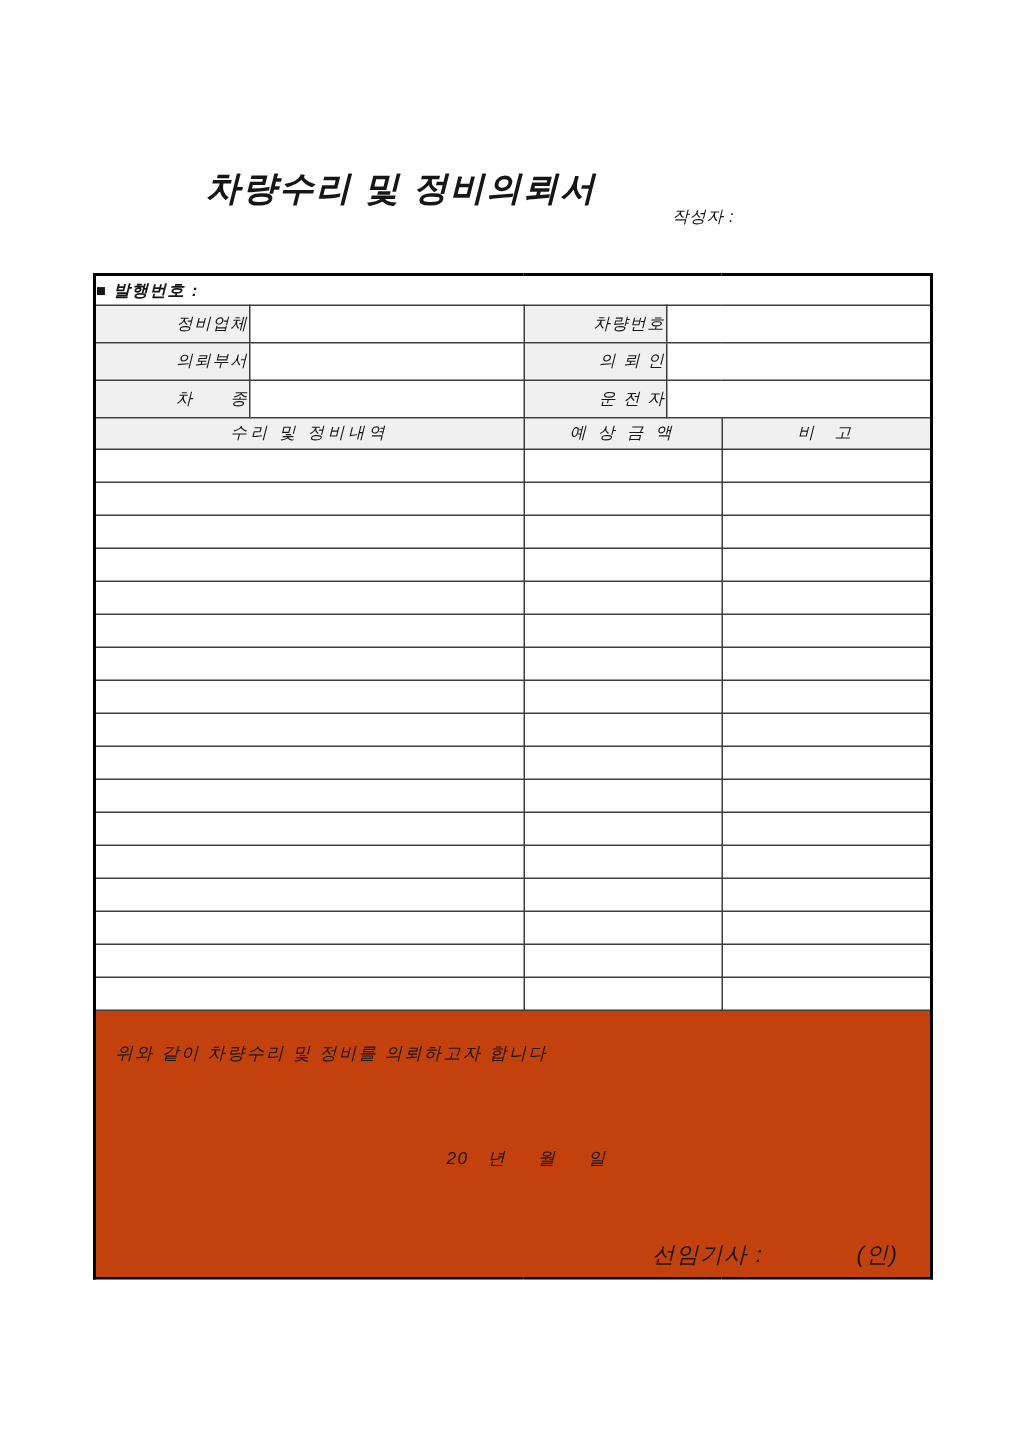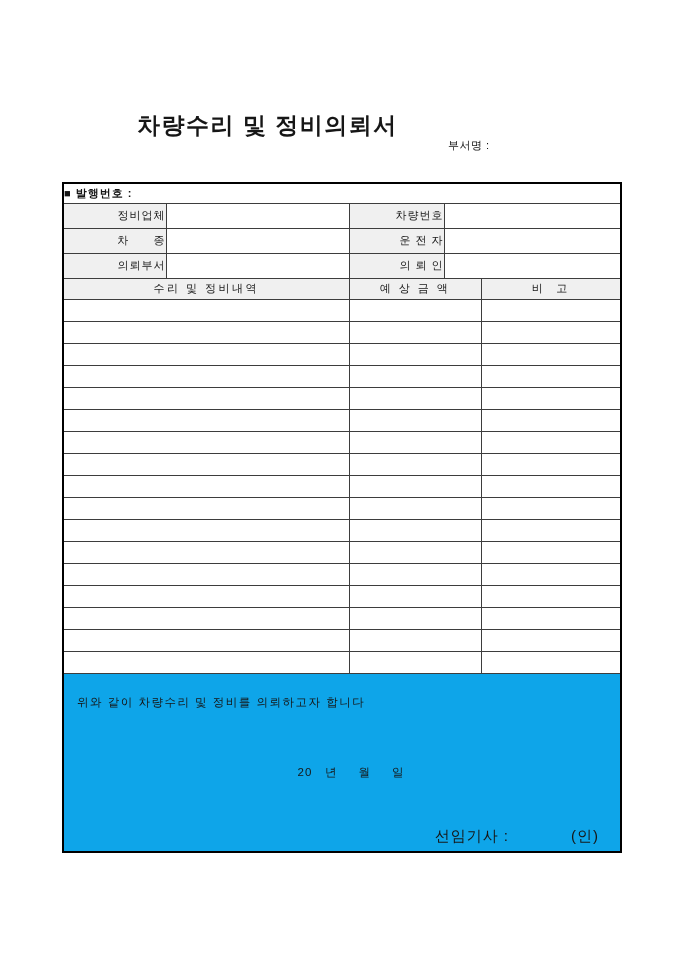--- a/index.html
+++ b/index.html
@@ -1,19 +1,20 @@
 <!DOCTYPE html>
 <html><head>
 <meta charset="utf-8">
 <style>
   html,body { margin:0; padding:0; background:#fff; }
   .page {
     position:relative; width:680px; height:962px; background:#ffffff;
     font-family:"Liberation Sans","DejaVu Sans",sans-serif; color:#161616;
     overflow:hidden;
+    font-style:italic;
   }
   .title {
     position:absolute; left:137px; top:110px;
     font-size:23px; font-weight:bold; letter-spacing:1.5px; white-space:pre;
   }
   .meta {
     position:absolute; left:448px; top:92px;
     font-size:11px; line-height:21.5px; white-space:pre; letter-spacing:0.5px;
   }
   table.form {
@@ -27,34 +28,33 @@
   }
   .r-issue  { height:20px;padding-left:25px; }
   .r-info   { height:25px; }
   .r-hdr    { height:21px; }
   .r-empty  { height:22px; }
   .r-foot   { height:179px; }
   .issue-cell { font-weight:bold; text-align:left; padding-left:7px; background:#fff; letter-spacing:1px; white-space:pre; }
   .lbl  { background:#f0f0f0; text-align:right; white-space:pre; letter-spacing:1px; }
   .hdr td { background:#f0f0f0; text-align:center; white-space:pre; letter-spacing:2.5px; }
   .val  { background:#fff; }
-  .foot-cell { position:relative; background:#0ea5e9; }
+  .foot-cell { position:relative; background:#c2410c; }
   .foot-request { position:absolute; left:13px; top:21px; font-size:11.5px; letter-spacing:1.5px; white-space:pre; }
   .foot-date { position:absolute; left:0; right:0; top:91px; text-align:center; font-size:11.5px; letter-spacing:1px; white-space:pre;padding-left:18px; }
   .foot-sign { position:absolute; right:21px; bottom:5px; font-size:15px; letter-spacing:1px; white-space:pre; }
 </style>
 </head>
 <body>
 
 <div class="page">
 
   <div class="title">차량수리 및 정비의뢰서</div>
 
   <div class="meta">
-    <div>부서명 :</div>
     <div>작성자 :</div>
     <div>작성일 :   20    년       월       일</div>
   </div>
 
   <table class="form">
     <colgroup>
       <col style="width:103px">
       <col style="width:183px">
       <col style="width:95px">
       <col style="width:37px">
@@ -66,29 +66,29 @@
         <td class="issue-cell" colspan="5">■ 발행번호 :</td>
       </tr>
 
       <tr class="r-info">
         <td class="lbl">정비업체</td>
         <td class="val"></td>
         <td class="lbl">차량번호</td>
         <td class="val" colspan="2"></td>
       </tr>
       <tr class="r-info">
+        <td class="lbl">의뢰부서</td>
+        <td class="val"></td>
+        <td class="lbl">의 뢰 인</td>
+        <td class="val" colspan="2"></td>
+      </tr>
+      <tr class="r-info">
         <td class="lbl">차      종</td>
         <td class="val"></td>
         <td class="lbl">운 전 자</td>
-        <td class="val" colspan="2"></td>
-      </tr>
-      <tr class="r-info">
-        <td class="lbl">의뢰부서</td>
-        <td class="val"></td>
-        <td class="lbl">의 뢰 인</td>
         <td class="val" colspan="2"></td>
       </tr>
 
       <tr class="r-hdr hdr">
         <td colspan="2">수리 및 정비내역</td>
         <td colspan="2">예 상 금 액</td>
         <td>비  고</td>
       </tr>
     </tbody>
 

